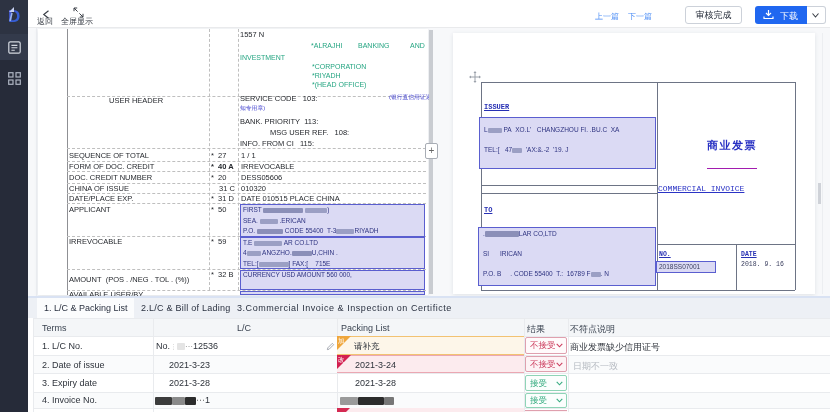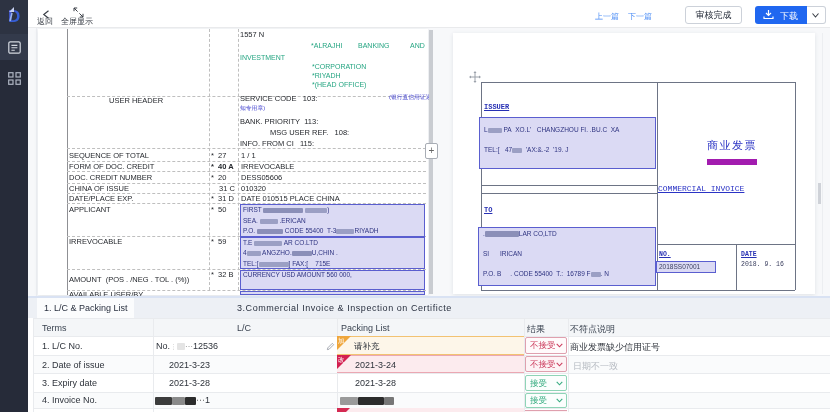--- a/index.html
+++ b/index.html
@@ -158,21 +158,21 @@
     <div class="pbox" style="left:479px;top:117px;width:177px;height:52px;"></div>
     <div class="ptx" style="left:484px;top:127px;">L<i class="blob" style="width:14px;height:5px;background:#9b9fc4;"></i> PA&nbsp;&nbsp;XO.L'&nbsp;&nbsp;&nbsp;CHANGZHOU FI. .BU.C&nbsp;&nbsp;XA</div>
     <div class="ptx" style="left:484px;top:147px;">TEL:[&nbsp;&nbsp;&nbsp;47<i class="blob" style="width:10px;height:5px;background:#9b9fc4;"></i>&nbsp;&nbsp;'AX:&amp;.-2&nbsp;&nbsp;'19. J</div>
 
     <div class="inv" style="left:484px;top:207px;font-weight:bold;text-decoration:underline;">TO</div>
     <div class="pbox" style="left:478px;top:227px;width:178px;height:59px;"></div>
     <div class="ptx" style="left:483px;top:231px;">.<i class="blob" style="width:34px;height:6px;background:#8b8fb8;"></i>LAR CO,LTD</div>
     <div class="ptx" style="left:483px;top:251px;">SI&nbsp;&nbsp;&nbsp;&nbsp;&nbsp;&nbsp;IRICAN</div>
     <div class="ptx" style="left:483px;top:271px;">P.O. B&nbsp;&nbsp;&nbsp;&nbsp;&nbsp;. CODE 55400&nbsp;&nbsp;T.:&nbsp;&nbsp;16789 F<i class="blob" style="width:10px;height:5px;background:#9b9fc4;"></i>. N</div>
 
-    <div class="abs" style="left:707px;top:140px;font-size:11px;font-weight:normal;color:#2831c3;letter-spacing:1.5px;border-bottom:6px solid #a21caf;padding-bottom:8px;line-height:11px;">商业发票</div>
+    <div class="abs" style="left:707px;top:140px;font-size:11px;font-weight:bold;color:#2831c3;letter-spacing:1.5px;border-bottom:1px solid #a21caf;padding-bottom:17px;line-height:11px;">商业发票</div>
     <div class="inv" style="left:658px;top:185px;font-size:8px;color:#2a33c5;text-decoration:underline;">COMMERCIAL INVOICE</div>
 
     <div class="inv" style="left:659px;top:252px;font-weight:bold;text-decoration:underline;font-size:6.5px;">NO.</div>
     <div class="pbox" style="left:656px;top:261px;width:60px;height:12px;"></div>
     <div class="ptx" style="left:659px;top:263.5px;color:#3c4060;">2018SS07001</div>
     <div class="inv" style="left:741px;top:252px;font-weight:bold;text-decoration:underline;font-size:6.5px;">DATE</div>
     <div class="inv" style="left:741px;top:262px;font-size:6.5px;color:#3c4060;">2018. 9. 16</div>
   </div>
   <div class="abs" style="left:818px;top:183px;width:3px;height:21px;background:#cfd2d8;"></div>
 
@@ -238,20 +238,21 @@
         <path d="M0.5 0.5 L3.5 4 L6.5 0.5" stroke="#3a3f47" stroke-width="1.1" fill="none"></path>
       </svg>
   </div>
 
   <div class="abs" style="left:28px;top:296px;width:802px;height:2px;background:#d9e2f3;"></div>
 
   <div class="abs" id="bottom"></div>
   <div class="abs" id="tabbar"></div>
   <div class="abs" style="left:37px;top:298px;width:97px;height:20px;background:#fbfcfd;"></div>
   <div class="tab" style="left:44px;top:298px;">1. L/C &amp; Packing List</div>
+  <div class="tab" style="left:141px;top:298px;letter-spacing:0.25px;">2.L/C &amp; Bill of Lading</div>
   <div class="tab" style="left:237px;top:298px;letter-spacing:0.55px;">3.Commercial Invoice &amp; Inspection on Certificte</div>
 
   <div class="abs" style="left:33px;top:318px;width:797px;height:18px;background:#f4f6f8;"></div>
   <div class="th" style="left:42px;">Terms</div>
   <div class="th" style="left:237px;">L/C</div>
   <div class="th" style="left:341px;">Packing List</div>
   <div class="th" style="left:527px;">结果</div>
   <div class="th" style="left:570px;">不符点说明</div>
 
   <div class="abs" style="left:33px;top:355px;width:797px;height:18px;background:#fafbfc;"></div>

